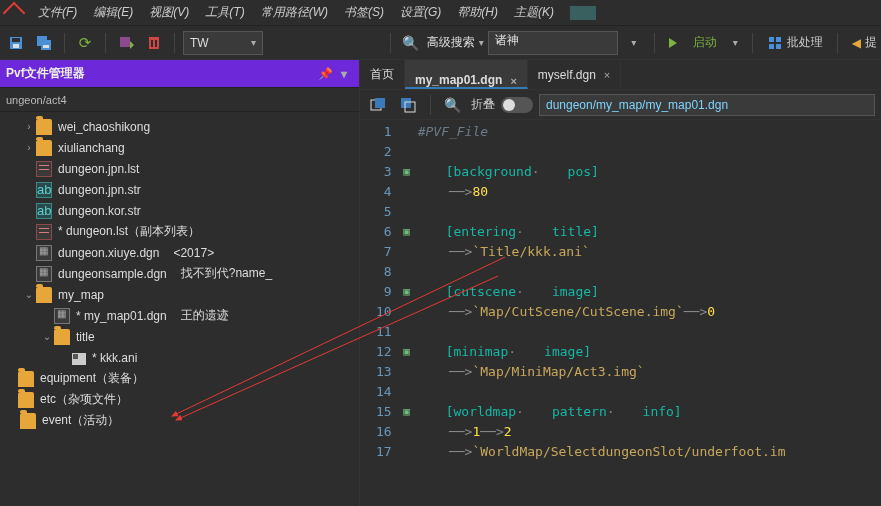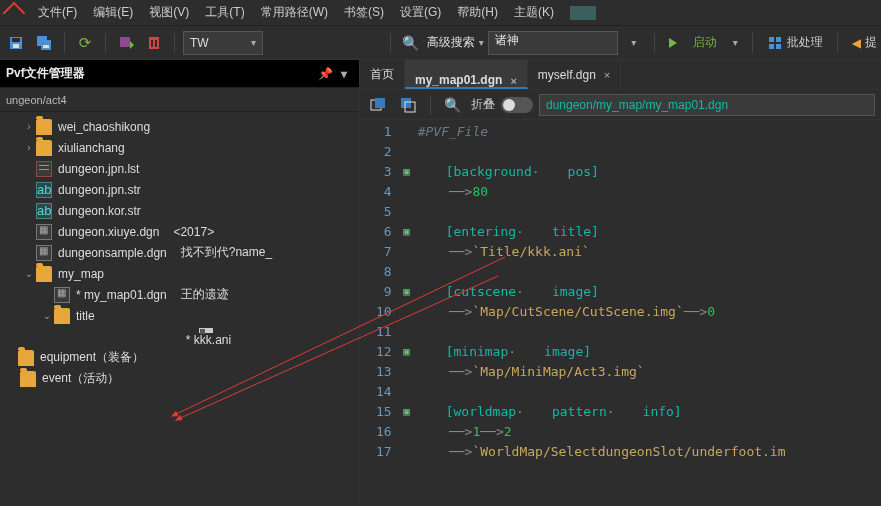--- a/index.html
+++ b/index.html
@@ -29,20 +29,21 @@
     width: 16px; height: 16px;
     margin: 0 6px 0 2px;
     border: 2px solid #e53935;
     border-right: none;
     border-bottom: none;
     transform: rotate(45deg);
   }
   .menu-item {
     padding: 3px 8px;
     cursor: default;
+    font-style: italic;
   }
   .color-swatch {
     width: 26px; height: 14px;
     background: #3a5f5f;
     margin-left: 6px;
   }
 
   
   .toolbar {
     display: flex;
@@ -110,21 +111,21 @@
     width: 360px;
     min-width: 360px;
     border-right: 1px solid #333;
     background: #2d2d2d;
     display: flex;
     flex-direction: column;
   }
   .panel-head {
     display: flex; align-items: center;
     height: 28px;
-    background: #000000;
+    background: #6d28d9;
     border-bottom: 1px solid #222;
     padding: 0 6px;
     font-weight: bold;
     color: #eee;
   }
   .panel-head .spacer { flex: 1; }
   .panel-head .pin, .panel-head .drop {
     width: 18px; height: 18px;
     display: flex; align-items: center; justify-content: center;
     color: #aaa;
@@ -218,21 +219,21 @@
     height: 30px;
     gap: 6px;
     padding: 0 6px;
     border-bottom: 1px solid #333;
   }
   .path-field {
     flex: 1;
     height: 22px;
     background: #3a3a3a;
     border: 1px solid #555;
-    color: #14b8a6;
+    color: #7dd3fc;
     padding: 0 6px;
     display: flex; align-items: center;
     font-size: 12px;
   }
   .toggle {
     width: 32px; height: 16px; border-radius: 8px; background: #555;
     position: relative;
   }
   .toggle::before { content: ""; position: absolute; width: 12px; height: 12px; border-radius: 50%; background: #ddd; top: 2px; left: 2px; }
 
@@ -256,21 +257,21 @@
   .line {
     height: 20px; line-height: 20px;
     white-space: pre;
     display: flex; align-items: center;
   }
   .fold { color: #6fba7c; margin-right: 6px; width: 10px; display: inline-block; text-align: center; font-size: 11px; }
   .tok-key { color: #14b8a6; margin-left: 28px; }
   .tok-dot { color: #888; }
   .tok-arr { color: #888; }
   .tok-str { color: #c9a85c; }
-  .tok-num { color: #22c55e; }
+  .tok-num { color: #fde047; }
   .tok-cmt { color: #6b7b8a; font-style: italic; }
 
   
   .arrows { position: absolute; inset: 0; pointer-events: none; }
 
   
   .svg-ic { width: 16px; height: 16px; }
 </style>
 </head>
 <body>
@@ -390,20 +391,25 @@
           <span class="icon str">ab</span>
           <span class="lbl">dungeon.jpn.str</span>
         </div>
         <div class="node" style="padding-left: 22px;">
           <span class="twisty"></span>
           <span class="icon str">ab</span>
           <span class="lbl">dungeon.kor.str</span>
         </div>
         <div class="node" style="padding-left: 22px;">
           <span class="twisty"></span>
+          <span class="icon list"></span>
+          <span class="lbl">* dungeon.lst（副本列表）</span>
+        </div>
+        <div class="node" style="padding-left: 22px;">
+          <span class="twisty"></span>
           <span class="icon dgn"></span>
           <span class="lbl">dungeon.xiuye.dgn</span>
           <span class="extra">&lt;2017&gt;</span>
         </div>
         <div class="node" style="padding-left: 22px;">
           <span class="twisty"></span>
           <span class="icon dgn"></span>
           <span class="lbl">dungeonsample.dgn</span>
           <span class="extra">找不到代?name_</span>
         </div>
@@ -416,29 +422,34 @@
           <span class="twisty"></span>
           <span class="icon dgn"></span>
           <span class="lbl">* my_map01.dgn</span>
           <span class="extra">王的遗迹</span>
         </div>
         <div class="node" style="padding-left: 40px;">
           <span class="twisty">⌄</span>
           <span class="icon folder"></span>
           <span class="lbl">title</span>
         </div>
-        <div class="node" style="padding-left: 58px; flex-direction: column;">
+        <div class="node" style="padding-left: 58px;">
           <span class="twisty"></span>
           <span class="icon ani"></span>
           <span class="lbl">* kkk.ani</span>
         </div>
         <div class="node" style="padding-left: 4px;">
           <span class="twisty"></span>
           <span class="icon folder"></span>
           <span class="lbl">equipment（装备）</span>
+        </div>
+        <div class="node" style="padding-left: 4px;">
+          <span class="twisty"></span>
+          <span class="icon folder"></span>
+          <span class="lbl">etc（杂项文件）</span>
         </div>
         <div class="node" style="padding-left: 6px;">
           <span class="twisty"></span>
           <span class="icon folder"></span>
           <span class="lbl">event（活动）</span>
         </div>
       </div>
   </div>
 
   <div class="editor">

